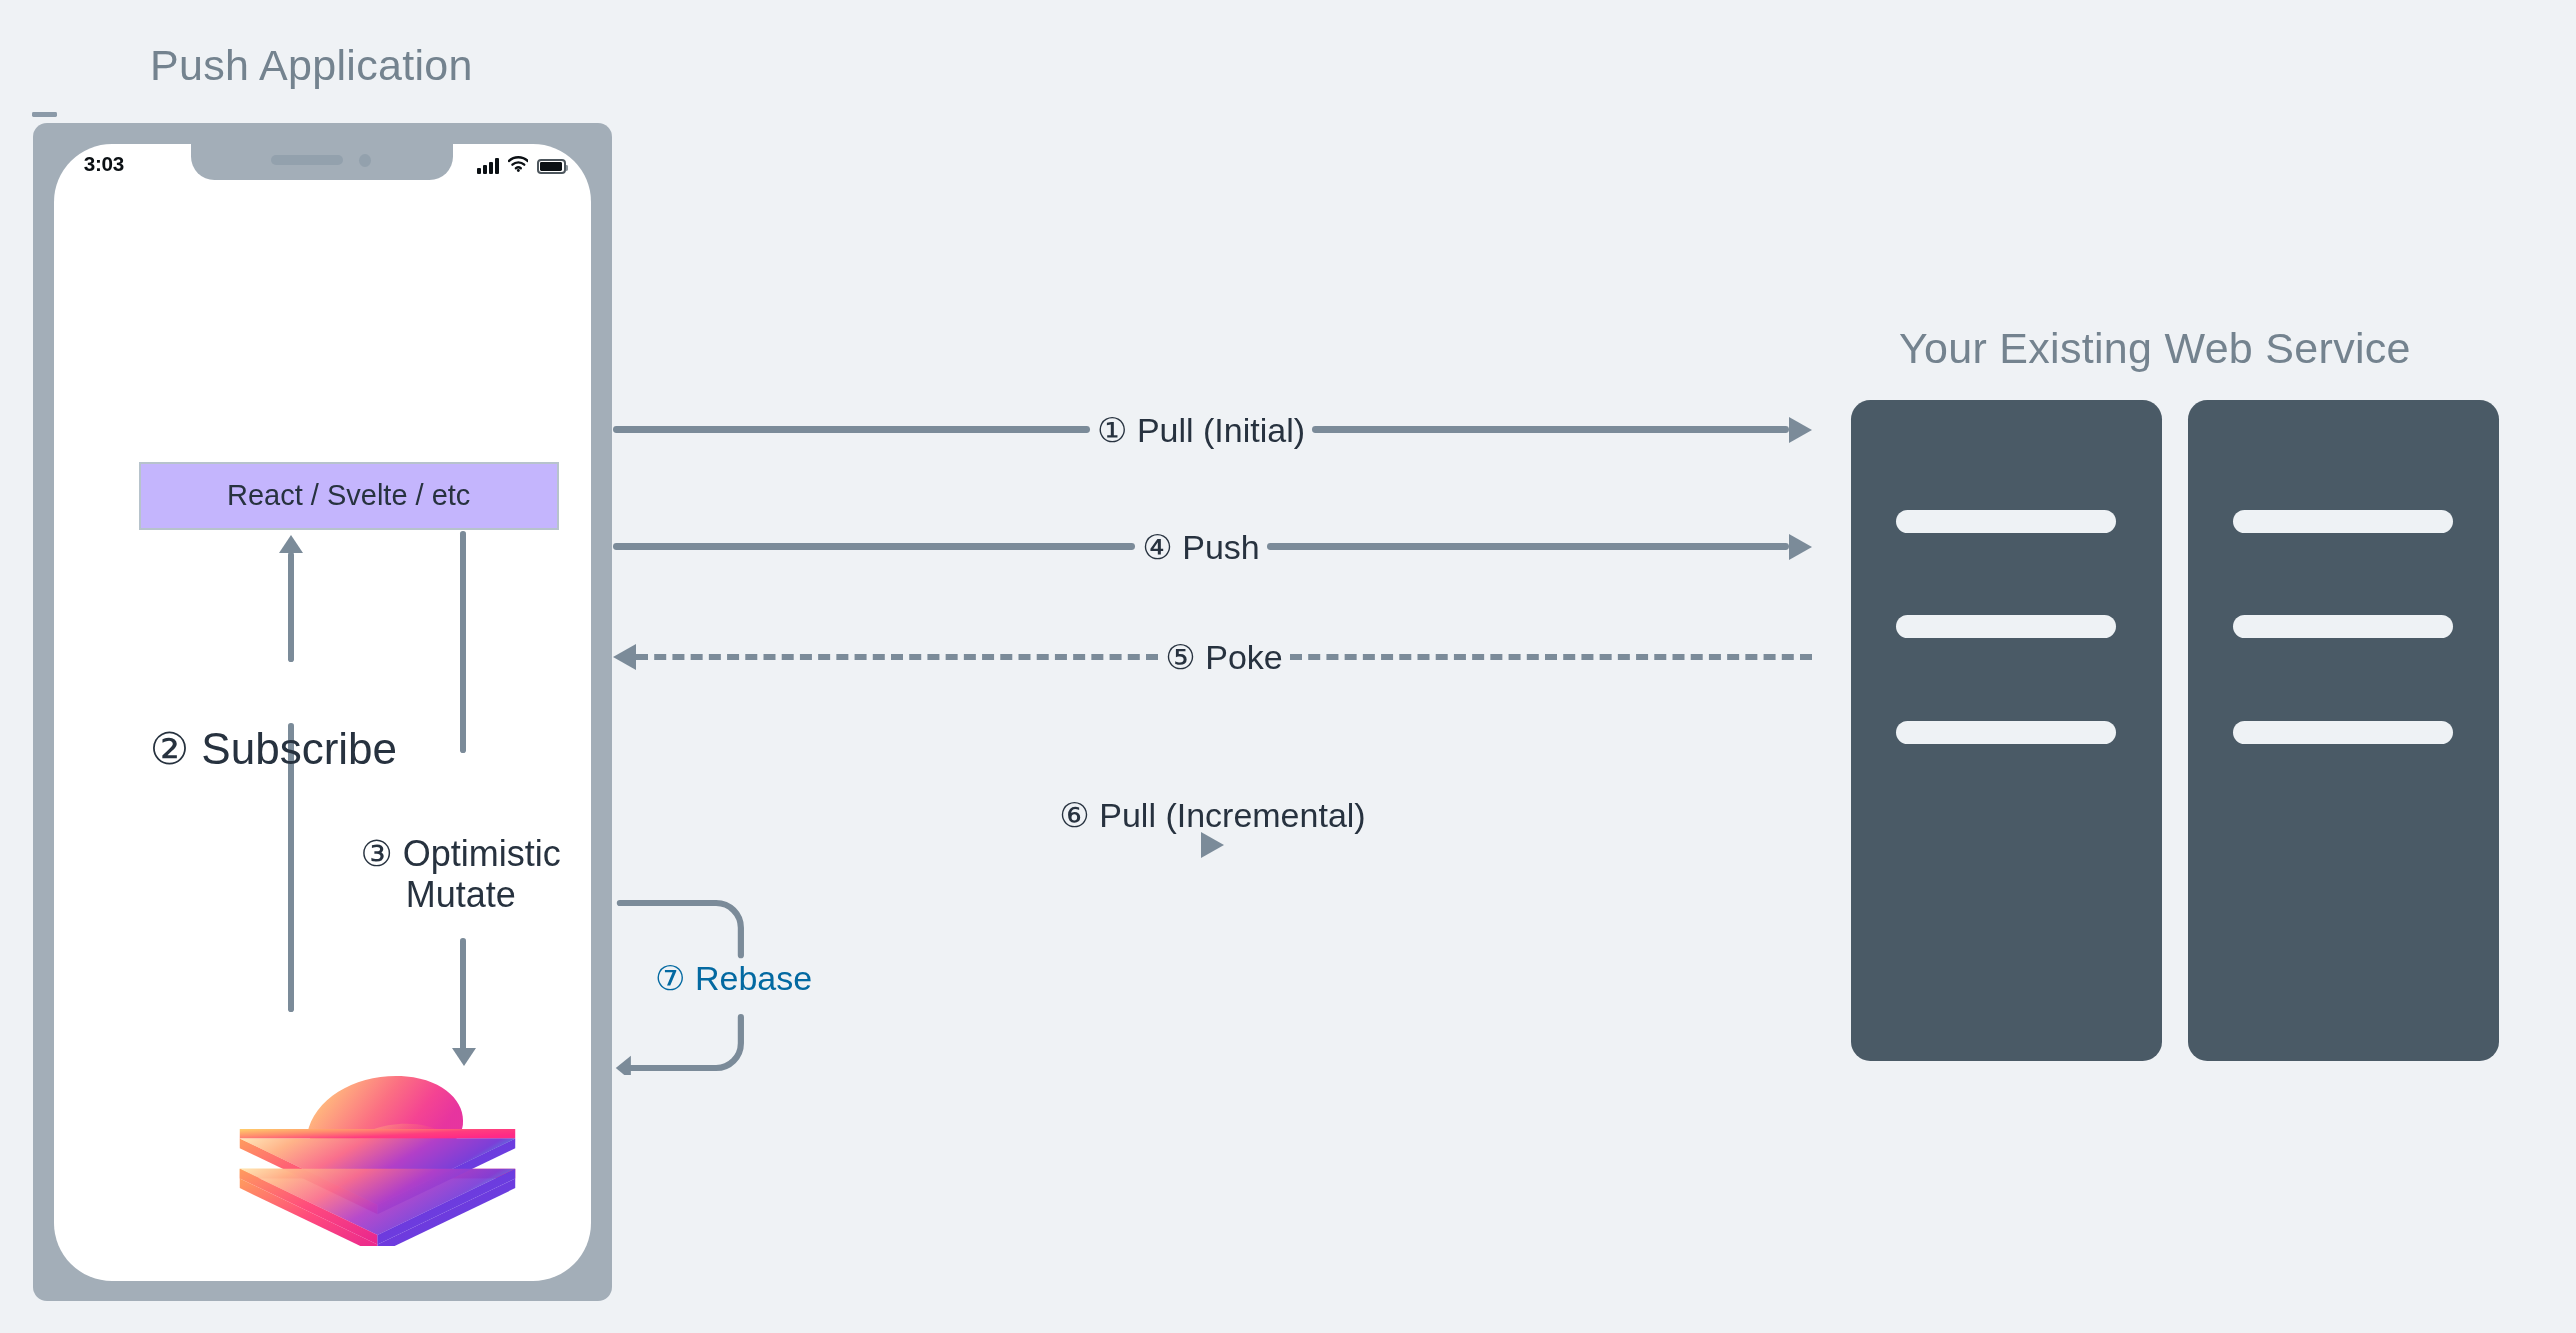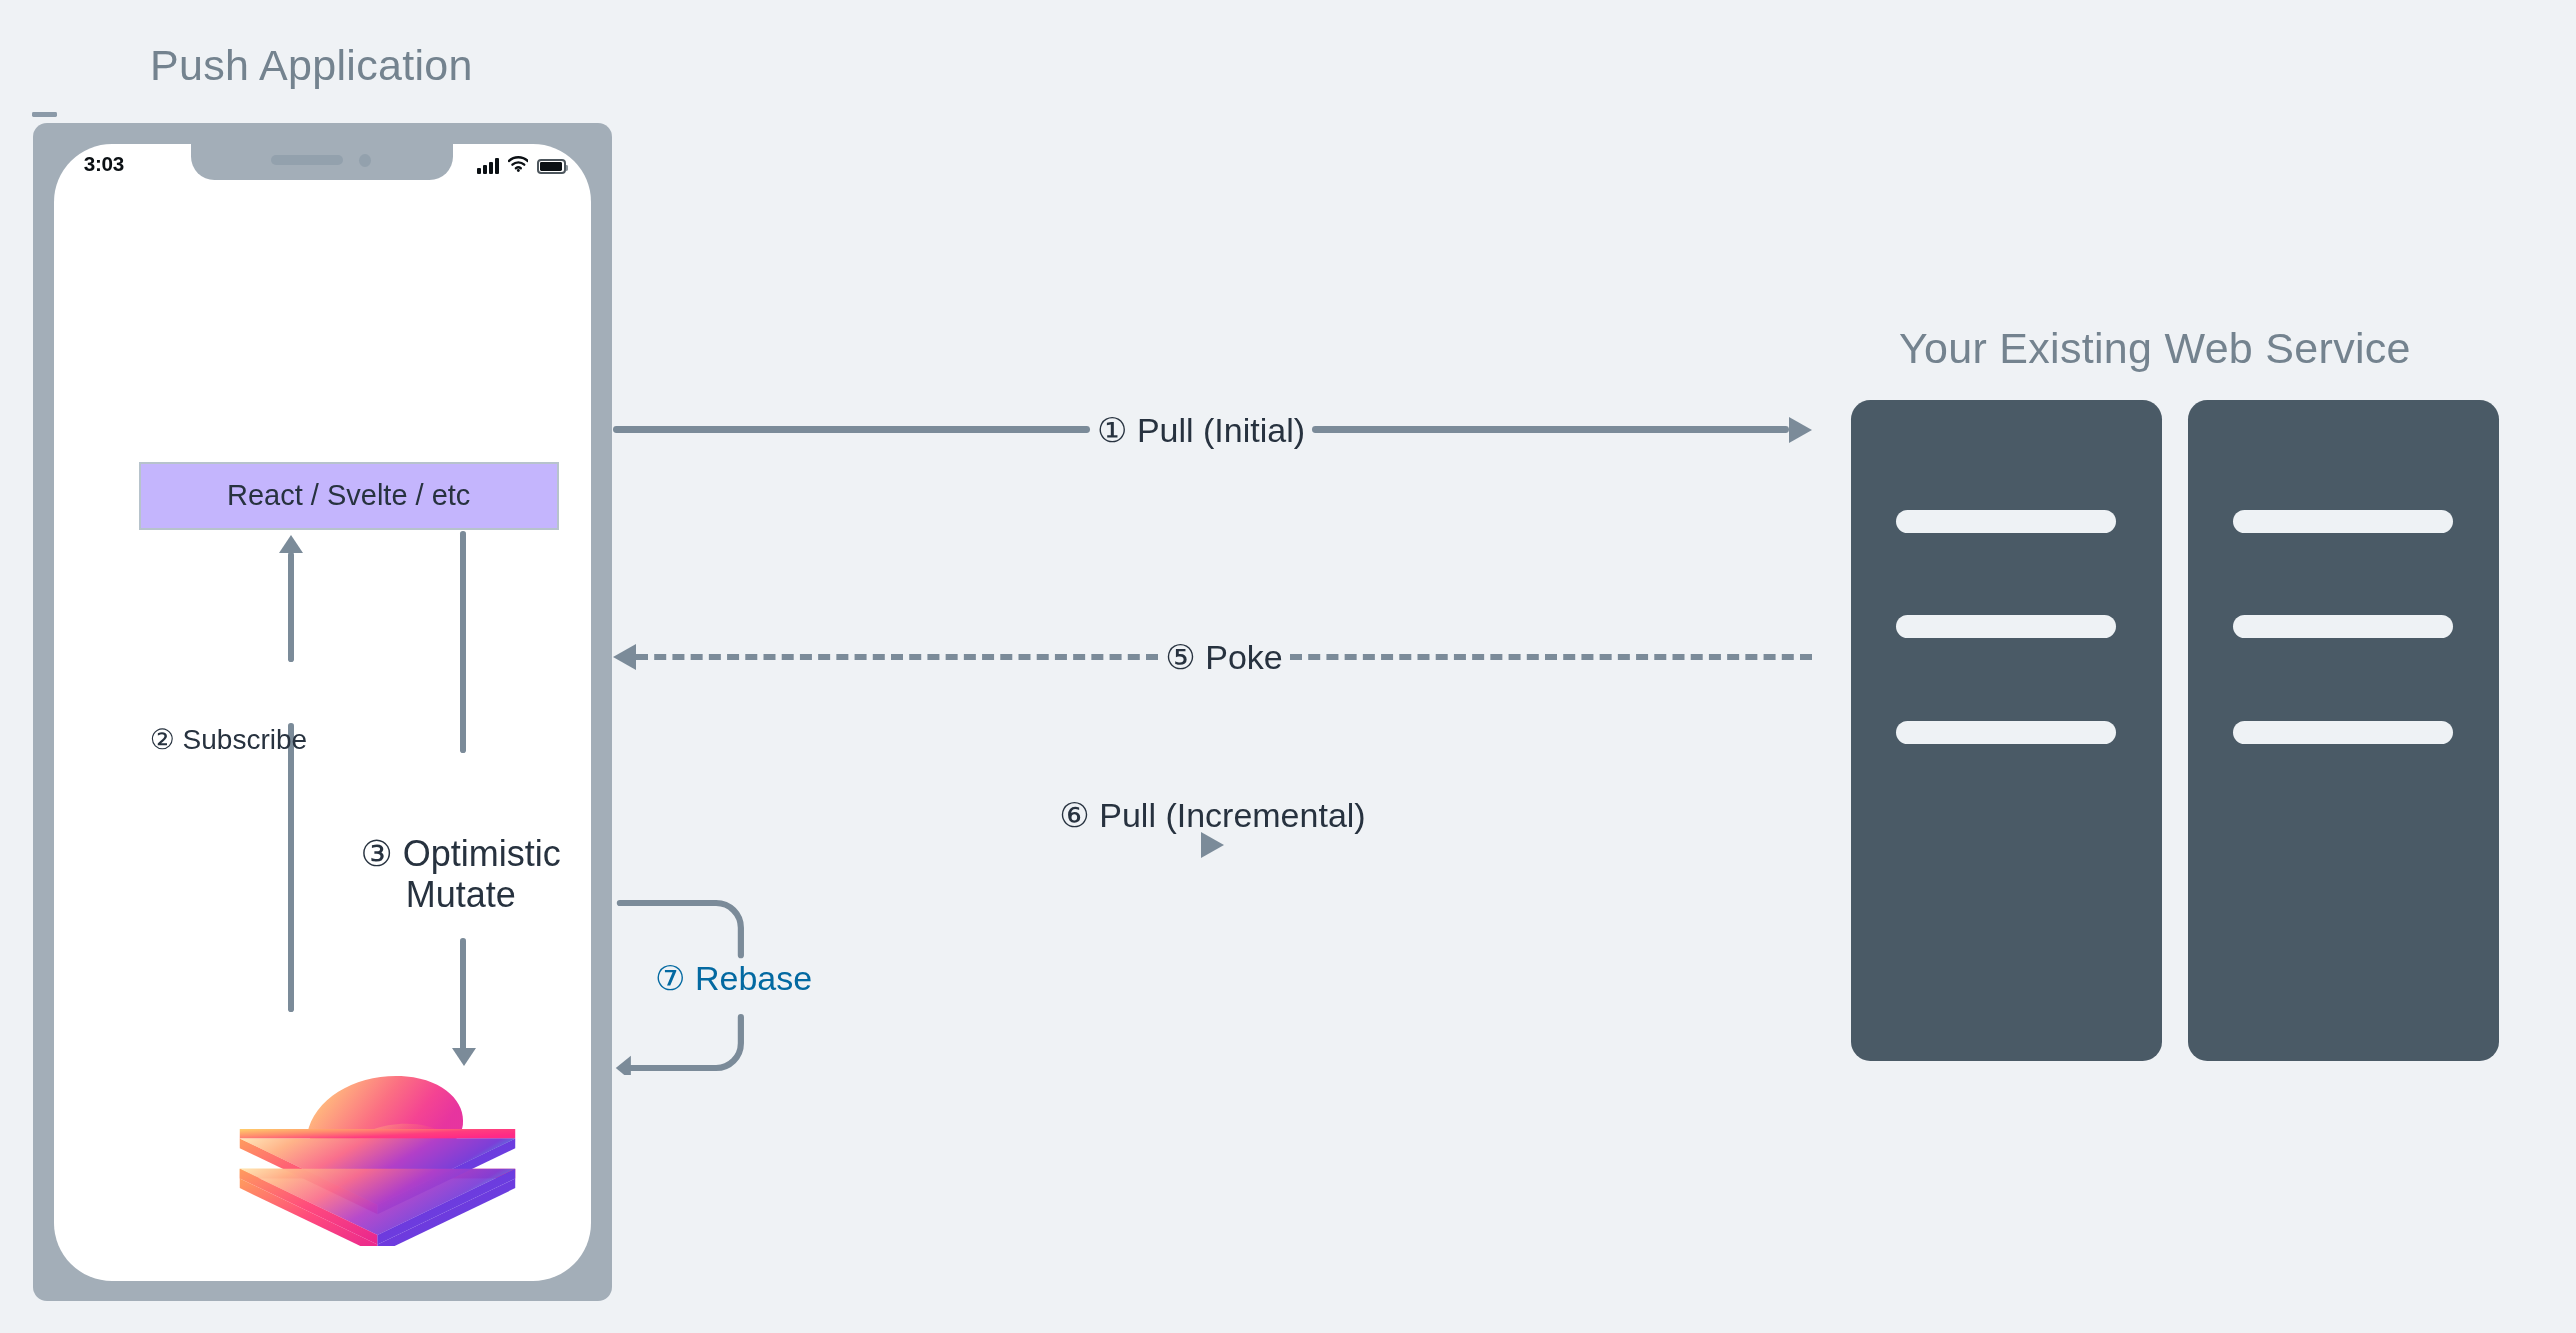--- a/index.html
+++ b/index.html
@@ -199,21 +199,21 @@
   #mutate-line-b { left: 406px; top: 794px; height: 113px; }
   #mutate-head   { left: 398px; top: 904px; }
 
   
   .step-label {
     position: absolute;
     color: #27323f;
     font-size: 34px;
     white-space: nowrap;
   }
-  #label-subscribe { left: 96px; top: 579px;  font-size: 28px; text-align: center; }
+  #label-subscribe { left: 96px; top: 579px;  font-size: 44px; text-align: center; }
   #label-mutate    { left: 269px; top: 689px; width: 276px; text-align: center; white-space: normal; line-height: 1.16; font-size: 36px; }
 
   
   .server {
     position: absolute;
     top: 400px;
     width: 311px;
     height: 661px;
     background: #4a5a66;
     border-radius: 19.3px;
@@ -421,20 +421,26 @@
     <div class="server-slot s3"></div>
   </div>
 
   <div class="flow" id="flow-pull-initial">
     <span class="seg"></span>
     <span class="flow-label">① Pull (Initial)</span>
     <span class="seg"></span>
     <span class="h-head right"></span>
   </div>
 
+  <div class="flow" id="flow-push">
+    <span class="seg"></span>
+    <span class="flow-label">④ Push</span>
+    <span class="seg"></span>
+    <span class="h-head right"></span>
+  </div>
 
   <div class="flow" id="flow-poke">
     <span class="h-head left"></span>
     <span class="seg dashed"></span>
     <span class="flow-label">⑤ Poke</span>
     <span class="seg dashed"></span>
   </div>
 
   <div class="flow" id="flow-pull-incr">
     <span class="seg"></span>

